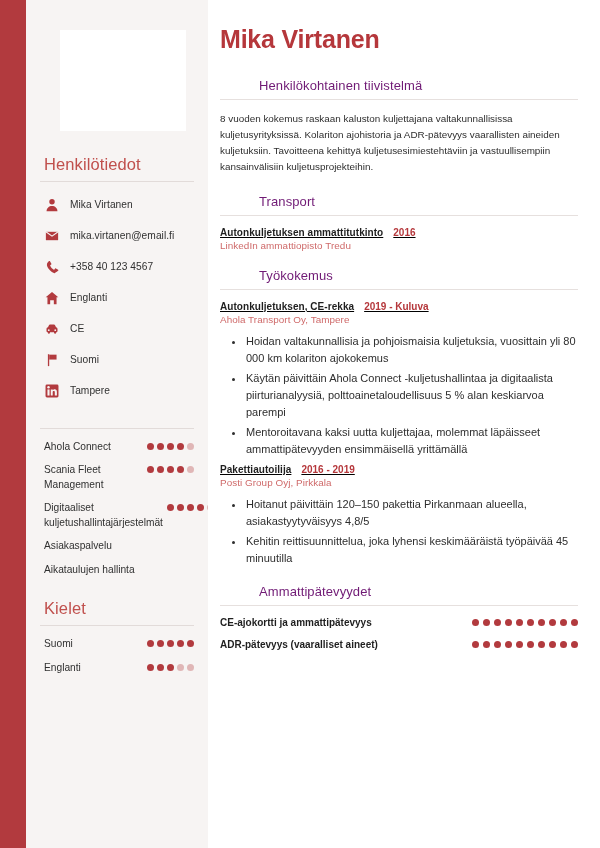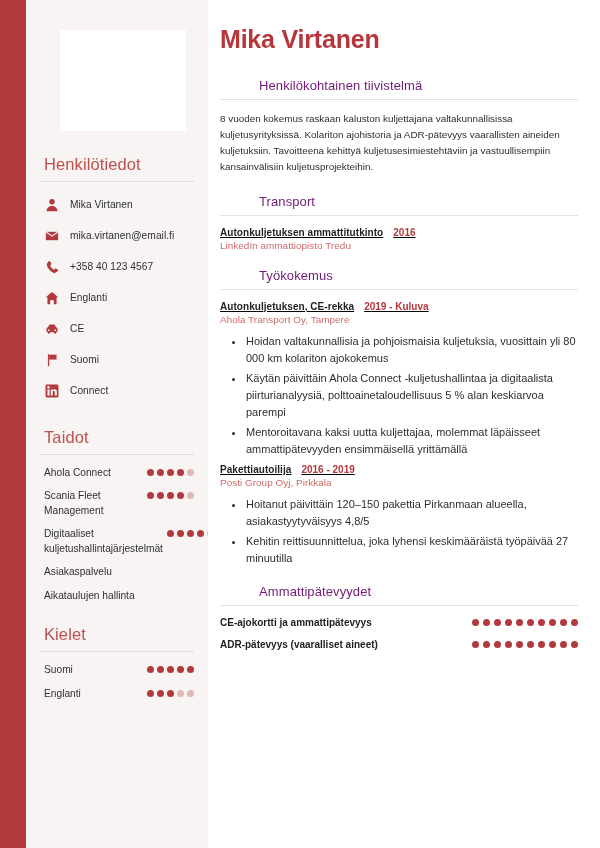--- a/index.html
+++ b/index.html
@@ -258,27 +258,26 @@
           </div>
           <div class="contact-row">
             <span class="contact-icon">
               <svg viewBox="0 0 16 16">
                 <rect x="0.6" y="0.6" width="14.8" height="14.8" rx="1.6"></rect>
                 <rect x="2.8" y="6.2" width="2.4" height="7" fill="#f7f4f3"></rect>
                 <circle cx="4" cy="3.8" r="1.4" fill="#f7f4f3"></circle>
                 <path d="M6.6 6.2h2.3v1c.4-.7 1.2-1.2 2.2-1.2 1.7 0 2.5 1.1 2.5 3v4.2h-2.4V9.5c0-1-.3-1.6-1.2-1.6-.8 0-1.2.5-1.2 1.6v3.7H6.6z" fill="#f7f4f3"></path>
               </svg>
             </span>
-            <span class="contact-text">Connect</span>
+            <span class="contact-text">Tampere</span>
           </div>
         </div>
     </section>
 
     <section class="sec-skills">
-      <h2 class="side-heading">Taidot</h2>
       <div class="side-rule"></div>
       <div id="skills-list">
           <div class="skill-row">
             <span class="skill-name">Ahola Connect</span>
             <div class="dots">
               <span class="dot on"></span>
               <span class="dot on"></span>
               <span class="dot on"></span>
               <span class="dot on"></span>
               <span class="dot"></span>
@@ -383,21 +382,21 @@
             </ul>
           </div>
           <div class="entry">
             <div class="entry-head">
               <span class="entry-title">Pakettiautoilija</span>
               <span class="entry-date">2016 - 2019</span>
             </div>
             <div class="entry-sub">Posti Group Oyj, Pirkkala</div>
             <ul class="bullets">
               <li>Hoitanut päivittäin 120–150 pakettia Pirkanmaan alueella, asiakastyytyväisyys 4,8/5</li>
-              <li>Kehitin reittisuunnittelua, joka lyhensi keskimääräistä työpäivää 27 minuutilla</li>
+              <li>Kehitin reittisuunnittelua, joka lyhensi keskimääräistä työpäivää 45 minuutilla</li>
             </ul>
           </div>
         </div>
     </section>
 
     <section class="sec">
       <h2 class="main-heading">Ammattipätevyydet</h2>
       <div class="main-rule"></div>
       <div id="cert-list">
           <div class="cert-row">

